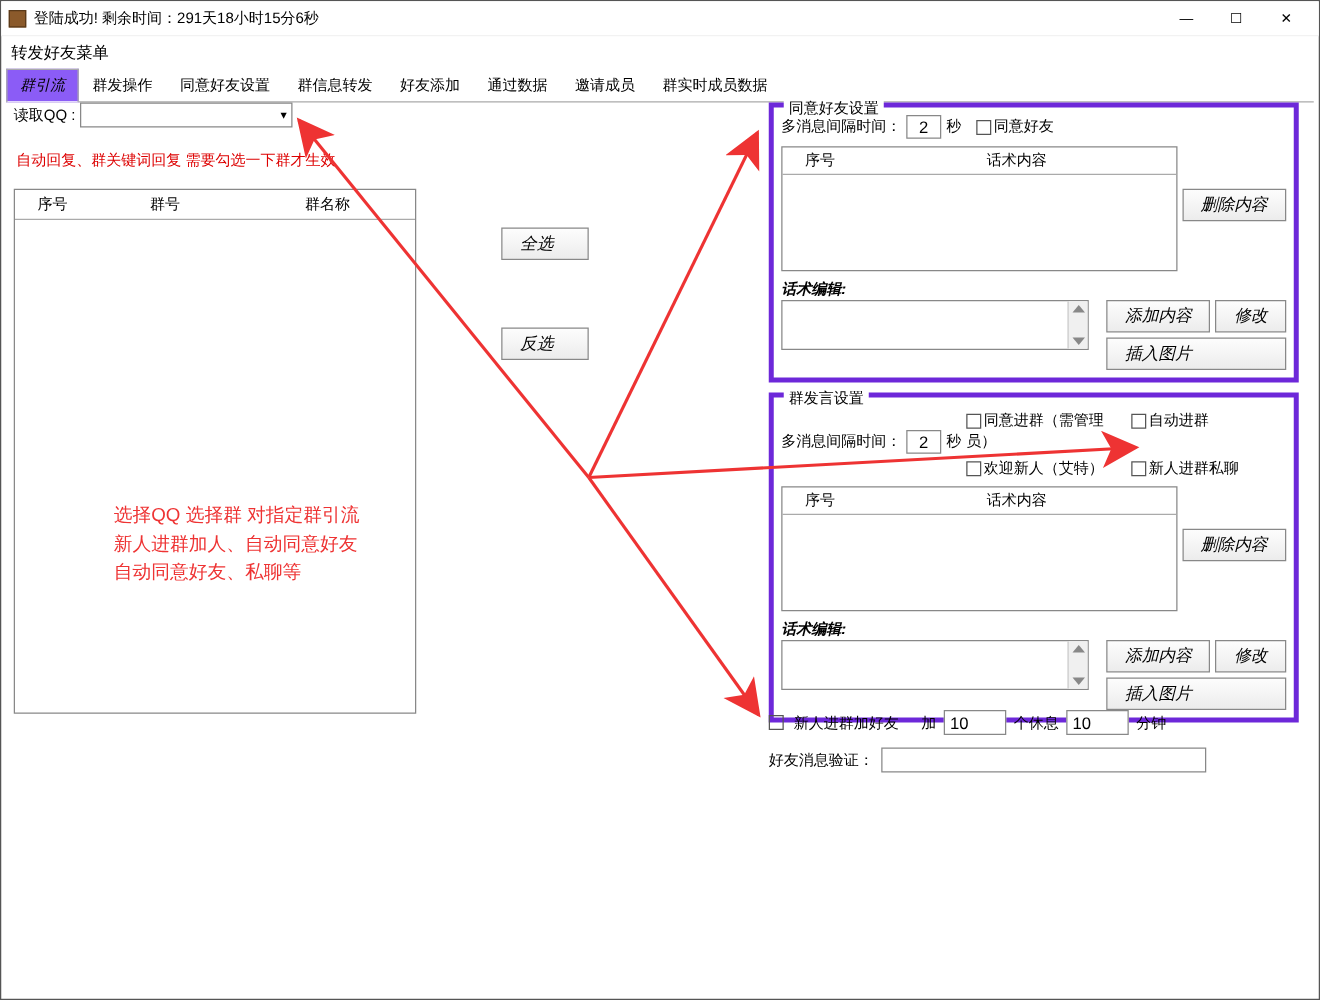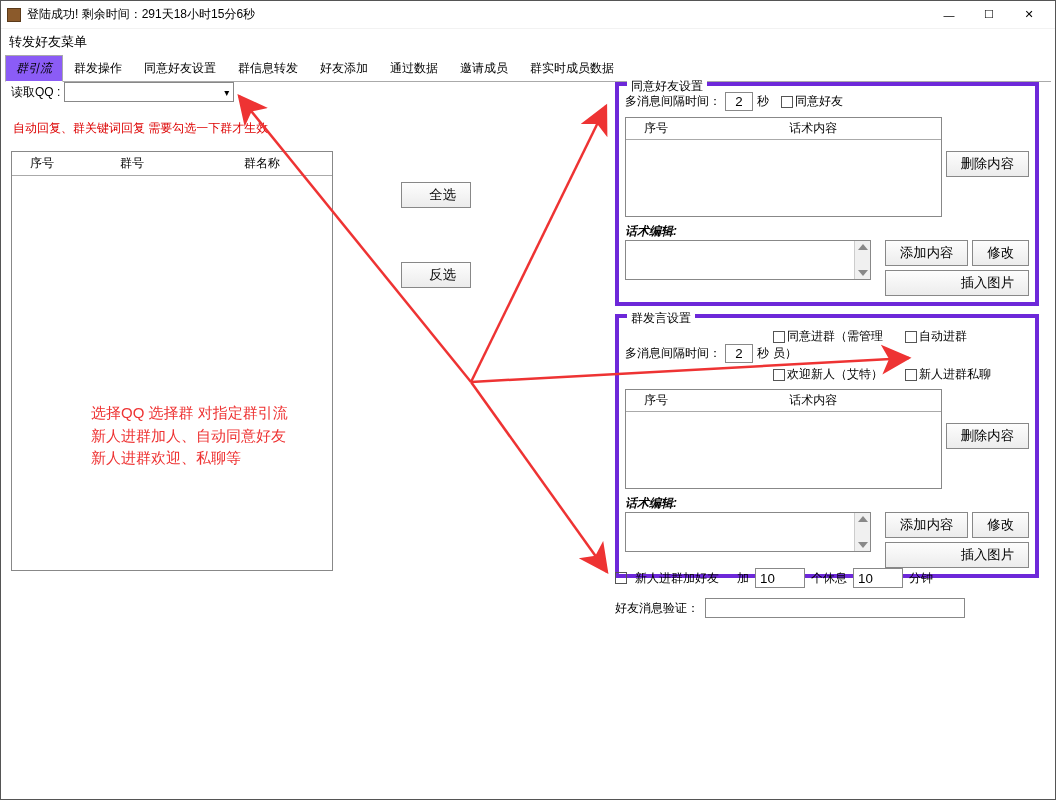--- a/index.html
+++ b/index.html
@@ -17,21 +17,21 @@
 .content { position: relative; padding: 10px; height: calc(100% - 90px); }
 .row { display: flex; align-items: center; gap: 4px; }
 .combo { border: 1px solid #888; height: 20px; display: flex; align-items: center; justify-content: flex-end; padding: 0 4px; cursor: pointer; }
 .combo-arrow { font-size: 10px; }
 .redtext { color: #d00; background: #fff; padding: 2px; margin-top: 16px; }
 .left-col { position: absolute; left: 10px; top: 0; width: 322px; }
 .group-table { border: 1px solid #888; margin-top: 12px; height: 420px; position: relative; }
 .group-table-head { display: flex; background: #fff; border-bottom: 1px solid #aaa; }
 .group-table-head div { padding: 3px 6px; text-align: center; }
 .group-table-body { height: 390px; overflow: hidden; }
-.btn { background: linear-gradient(#fdfdfd,#ececec); border: 1px solid #888; padding: 3px 14px; cursor: pointer; min-width: 70px; text-align: right; }
+.btn { background: linear-gradient(#fdfdfd,#ececec); border: 1px solid #888; padding: 3px 14px; cursor: pointer; min-width: 70px; text-align: left; font-style: italic; }
 .side-btns { position: absolute; left: 400px; top: 100px; display: flex; flex-direction: column; gap: 54px; }
 .right-panels { position: absolute; left: 614px; top: 0; width: 424px; }
 .fieldset { border: 4px solid #6d28d9; padding: 6px; margin-bottom: 8px; position: relative; }
 .fieldset-legend { position: absolute; top: -8px; left: 8px; background: #fff; padding: 0 4px; font-size: 12px; }
 .num-input { width: 28px; border: 1px solid #888; padding: 1px 2px; text-align: center; }
 .chk { width: 12px; height: 12px; border: 1px solid #555; display: inline-block; vertical-align: middle; margin-right: 2px; }
 .inner-table { border: 1px solid #888; height: 100px; margin-top: 6px; }
 .inner-table-head { display: flex; border-bottom: 1px solid #aaa; }
 .inner-table-head div { padding: 2px 6px; flex: 1; text-align: center; }
 .script-edit-label { font-weight: bold; font-style: italic; margin-top: 6px; }
@@ -103,21 +103,21 @@
     </div>
 
     <div class="side-btns">
       <button class="btn">全选</button>
       <button class="btn">反选</button>
     </div>
 
     <div class="annotation-text" style="left:90px; top:320px">
       <div>选择QQ 选择群 对指定群引流</div>
       <div>新人进群加人、自动同意好友</div>
-      <div>新人进群欢迎、私聊等</div>
+      <div>自动同意好友、私聊等</div>
     </div>
 
     <div class="right-panels">
 
       <div class="fieldset">
         <div class="fieldset-legend">同意好友设置</div>
         <div class="row">
           <span>多消息间隔时间：</span>
           <input class="num-input" value="2" style="">
           <span>秒</span>

